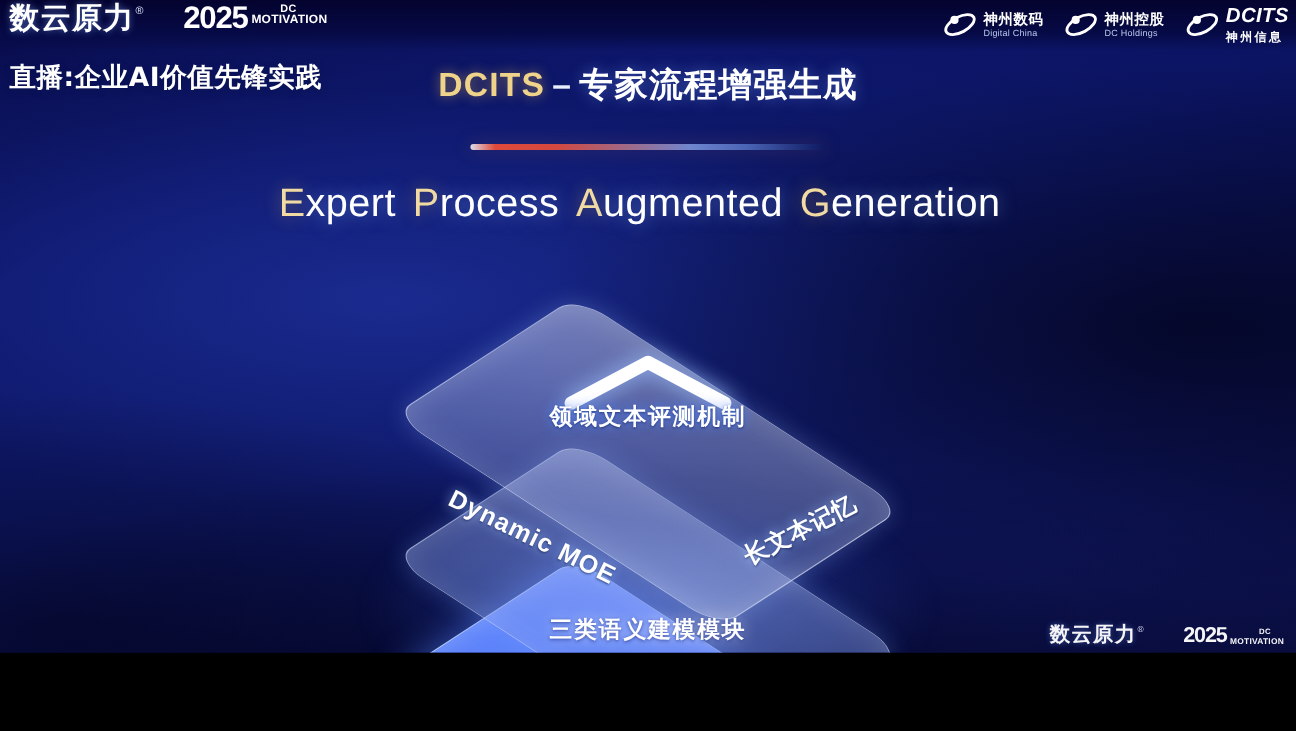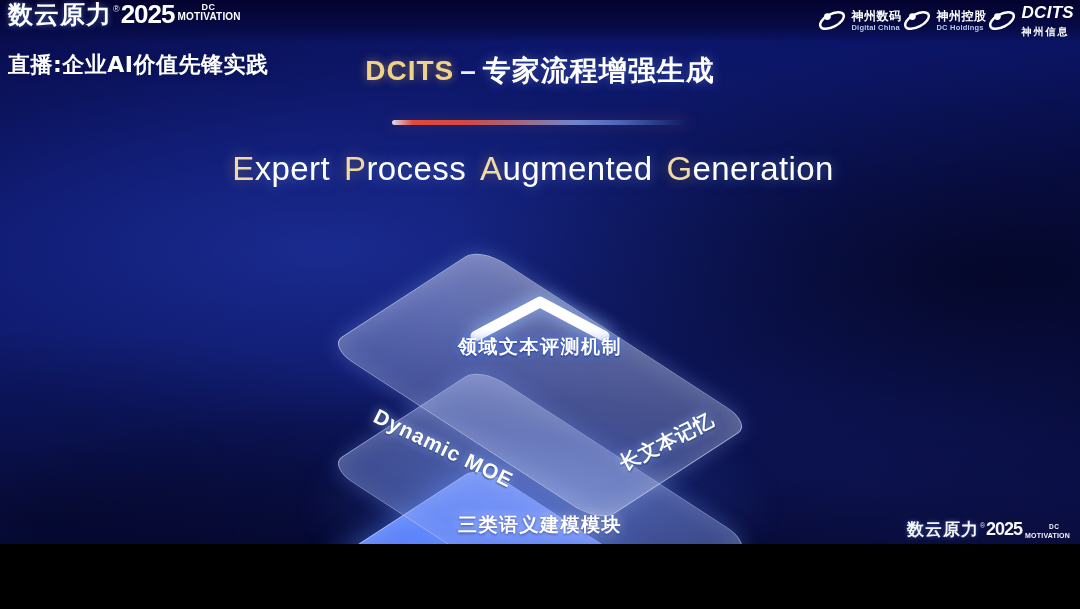--- a/index.html
+++ b/index.html
@@ -35,49 +35,49 @@
     display:flex;align-items:flex-start;white-space:nowrap;
   }
   .brand-cn{
     font-size:25px;font-weight:bold;color:#ffffff;letter-spacing:1px;
     line-height:28px;font-family:"DejaVu Sans",sans-serif;
     text-shadow:0 0 6px rgba(130,170,255,.55);
   }
   .brand-reg{font-size:9px;color:#dfe7ff;line-height:12px;margin:2px 1px 0 1px;}
   .brand-year{
     font-size:26px;font-weight:bold;color:#ffffff;line-height:27px;
-    letter-spacing:-1px;font-family:"Liberation Sans",sans-serif;
+    letter-spacing:-1px;font-family:"Liberation Sans",sans-serif;margin-left:32px;
   }
   .brand-dc{
     margin-left:3px;margin-top:2px;line-height:9px;
   }
   .brand-dc .dc{display:block;font-size:9px;font-weight:bold;color:#ffffff;letter-spacing:.4px;padding-left:24px;}
   .brand-dc .mot{display:block;font-size:10px;font-weight:bold;color:#ffffff;letter-spacing:.2px;}
 
   .live-line{
     position:absolute;left:8px;top:50px;z-index:8;
     font-family:"DejaVu Sans",sans-serif;
     font-size:22px;font-weight:bold;color:#ffffff;letter-spacing:.5px;
     text-shadow:0 1px 5px rgba(10,20,80,.9);
     white-space:nowrap;
   }
 
   
   .logos{
     position:absolute;right:6px;top:4px;z-index:8;
-    display:flex;align-items:center;
+    display:flex;align-items:center;gap:16px;
   }
   .logo{display:flex;align-items:center;gap:5px;}
   .swoosh{
     position:relative;width:30px;height:25px;flex:0 0 auto;
   }
   .swoosh svg{display:block;}
   .logo-txt{display:flex;flex-direction:column;justify-content:center;line-height:1;}
   .logo-cn{font-family:"DejaVu Sans",sans-serif;font-size:12px;font-weight:bold;color:#ffffff;letter-spacing:.5px;}
-  .logo-en{font-family:"Liberation Sans",sans-serif;font-size:7.5px;font-weight:bold;color:#b9c8ef;letter-spacing:.2px;margin-top:2px;}
+  .logo-en{font-family:"Liberation Sans",sans-serif;font-size:7.5px;font-weight:normal;color:#b9c8ef;letter-spacing:.2px;margin-top:2px;}
   .logo-big{font-family:"Liberation Sans",sans-serif;font-size:17px;font-weight:bold;color:#ffffff;letter-spacing:.3px;font-style:italic;}
   .logo-sub{font-family:"DejaVu Sans",sans-serif;font-size:10px;font-weight:bold;color:#ffffff;letter-spacing:2px;margin-top:6px;}
 
   
   .headline{
     position:absolute;left:0;top:52px;width:1080px;text-align:center;z-index:7;
     font-family:"DejaVu Sans",sans-serif;
     font-size:28px;font-weight:bold;letter-spacing:1px;
     white-space:nowrap;
   }

